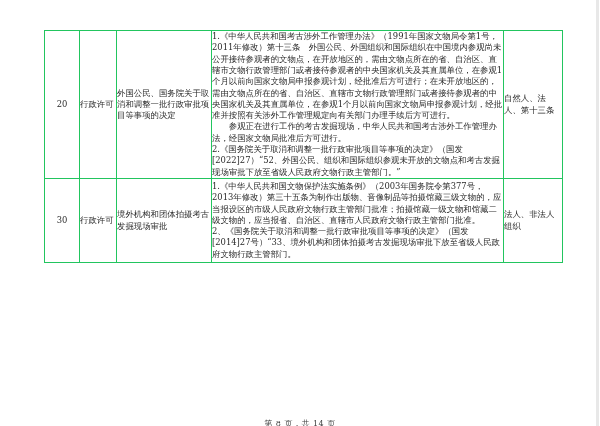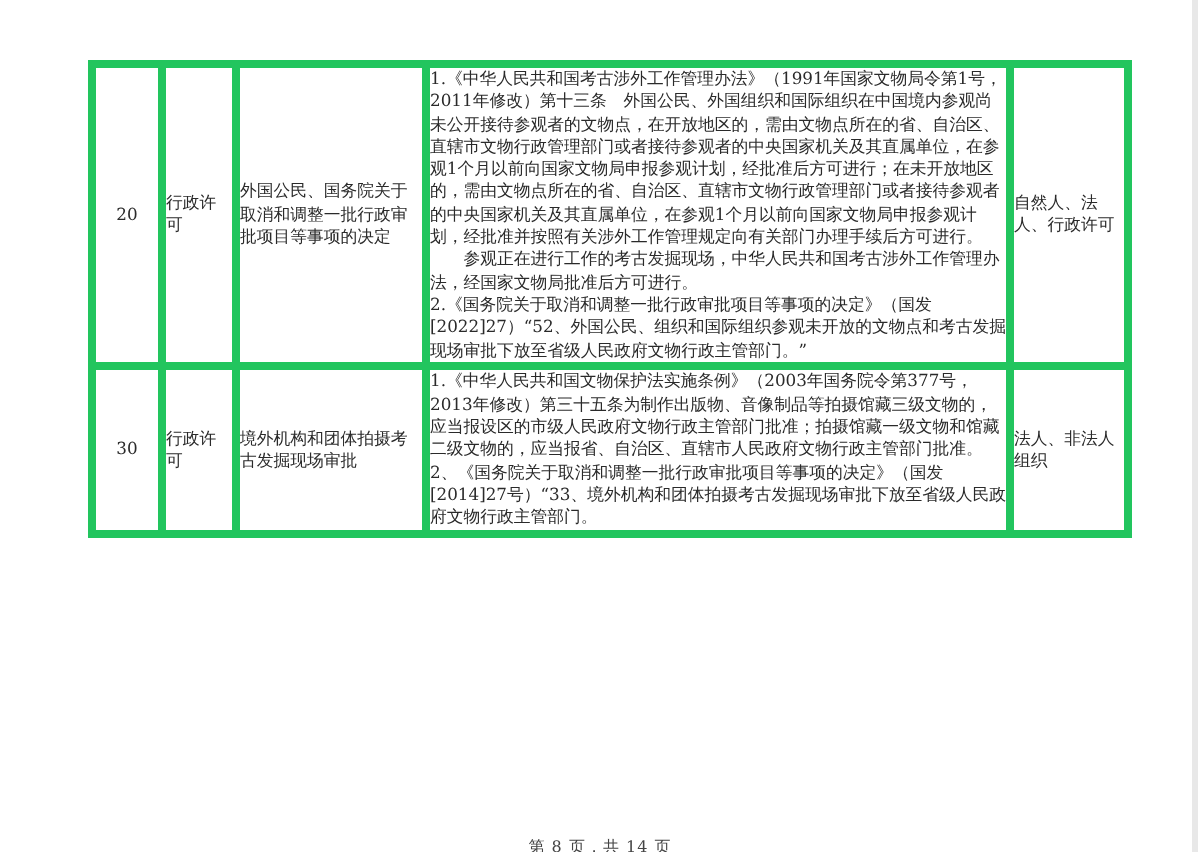--- a/index.html
+++ b/index.html
@@ -6,21 +6,21 @@
   body {
     width:600px; height:426px; background:#ffffff; position:relative; overflow:hidden;
     font-family: "DejaVu Serif", "Liberation Serif", serif; color:#2a2a2a;
   }
   .page { position:absolute; left:0; top:0; width:600px; height:426px; }
   table.law {
     position:absolute; left:44px; top:30px; width:518px;
     border-collapse:collapse; table-layout:fixed;
   }
   table.law td {
-    border:4px solid #22c55e; padding:0; vertical-align:middle;
+    border:1px solid #22c55e; padding:0; vertical-align:middle;
     font-size:8.4px; line-height:11.3px;
   }
   col.c-no { width:35px; }
   col.c-type { width:37px; }
   col.c-name { width:95px; }
   col.c-basis { width:292px; }
   col.c-subj { width:59px; }
   td.no { text-align:center; }
   td.type { text-align:left; padding:0 1px; }
   td.name { padding:0 2px; }
@@ -53,21 +53,21 @@
     <tbody>
       <tr class="r19">
         <td class="no">20</td>
         <td class="type">行政许可</td>
         <td class="name">外国公民、国务院关于取消和调整一批行政审批项目等事项的决定</td>
         <td class="basis">
           <p class="para">1.《中华人民共和国考古涉外工作管理办法》（1991年国家文物局令第1号，2011年修改）第十三条　外国公民、外国组织和国际组织在中国境内参观尚未公开接待参观者的文物点，在开放地区的，需由文物点所在的省、自治区、直辖市文物行政管理部门或者接待参观者的中央国家机关及其直属单位，在参观1个月以前向国家文物局申报参观计划，经批准后方可进行；在未开放地区的，需由文物点所在的省、自治区、直辖市文物行政管理部门或者接待参观者的中央国家机关及其直属单位，在参观1个月以前向国家文物局申报参观计划，经批准并按照有关涉外工作管理规定向有关部门办理手续后方可进行。</p>
           <p class="para indent">参观正在进行工作的考古发掘现场，中华人民共和国考古涉外工作管理办法，经国家文物局批准后方可进行。</p>
           <p class="para">2.《国务院关于取消和调整一批行政审批项目等事项的决定》（国发[2022]27）“52、外国公民、组织和国际组织参观未开放的文物点和考古发掘现场审批下放至省级人民政府文物行政主管部门。”</p>
         </td>
-        <td class="subj">自然人、法人、行政许可</td>
+        <td class="subj">自然人、法人、第十三条</td>
       </tr>
       <tr class="r20">
         <td class="no">30</td>
         <td class="type">行政许可</td>
         <td class="name" style="vertical-align:middle;">境外机构和团体拍摄考古发掘现场审批</td>
         <td class="basis">
           <p class="para">1.《中华人民共和国文物保护法实施条例》（2003年国务院令第377号，2013年修改）第三十五条为制作出版物、音像制品等拍摄馆藏三级文物的，应当报设区的市级人民政府文物行政主管部门批准；拍摄馆藏一级文物和馆藏二级文物的，应当报省、自治区、直辖市人民政府文物行政主管部门批准。</p>
           <p class="para">2、《国务院关于取消和调整一批行政审批项目等事项的决定》（国发[2014]27号）“33、境外机构和团体拍摄考古发掘现场审批下放至省级人民政府文物行政主管部门。</p>
         </td>
         <td class="subj">法人、非法人组织</td>

